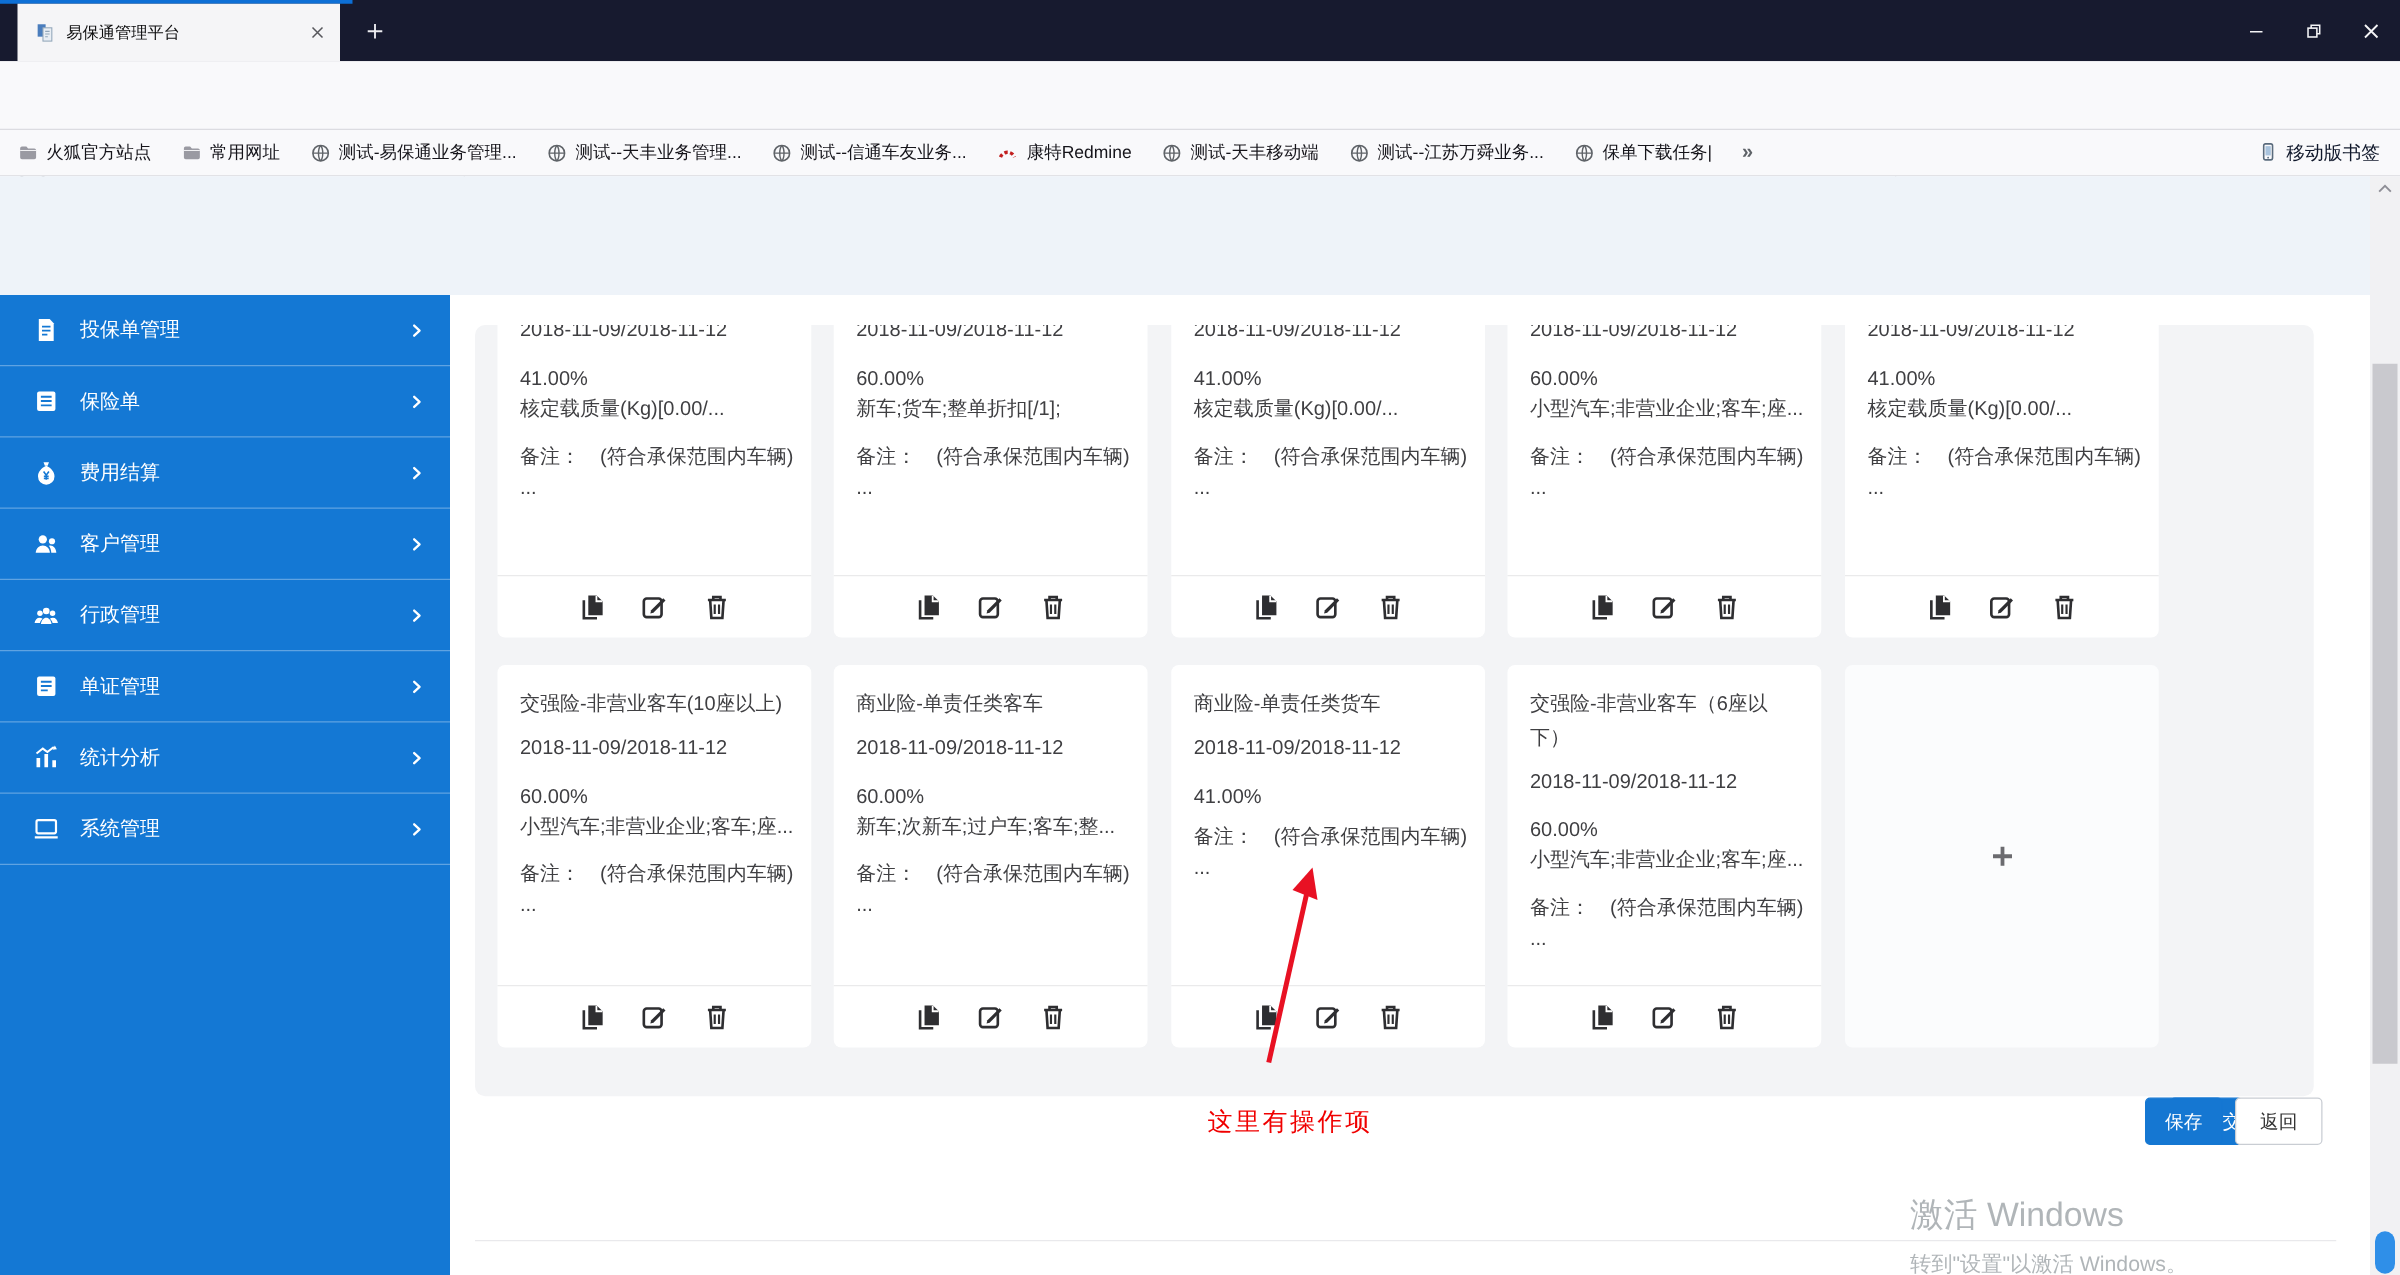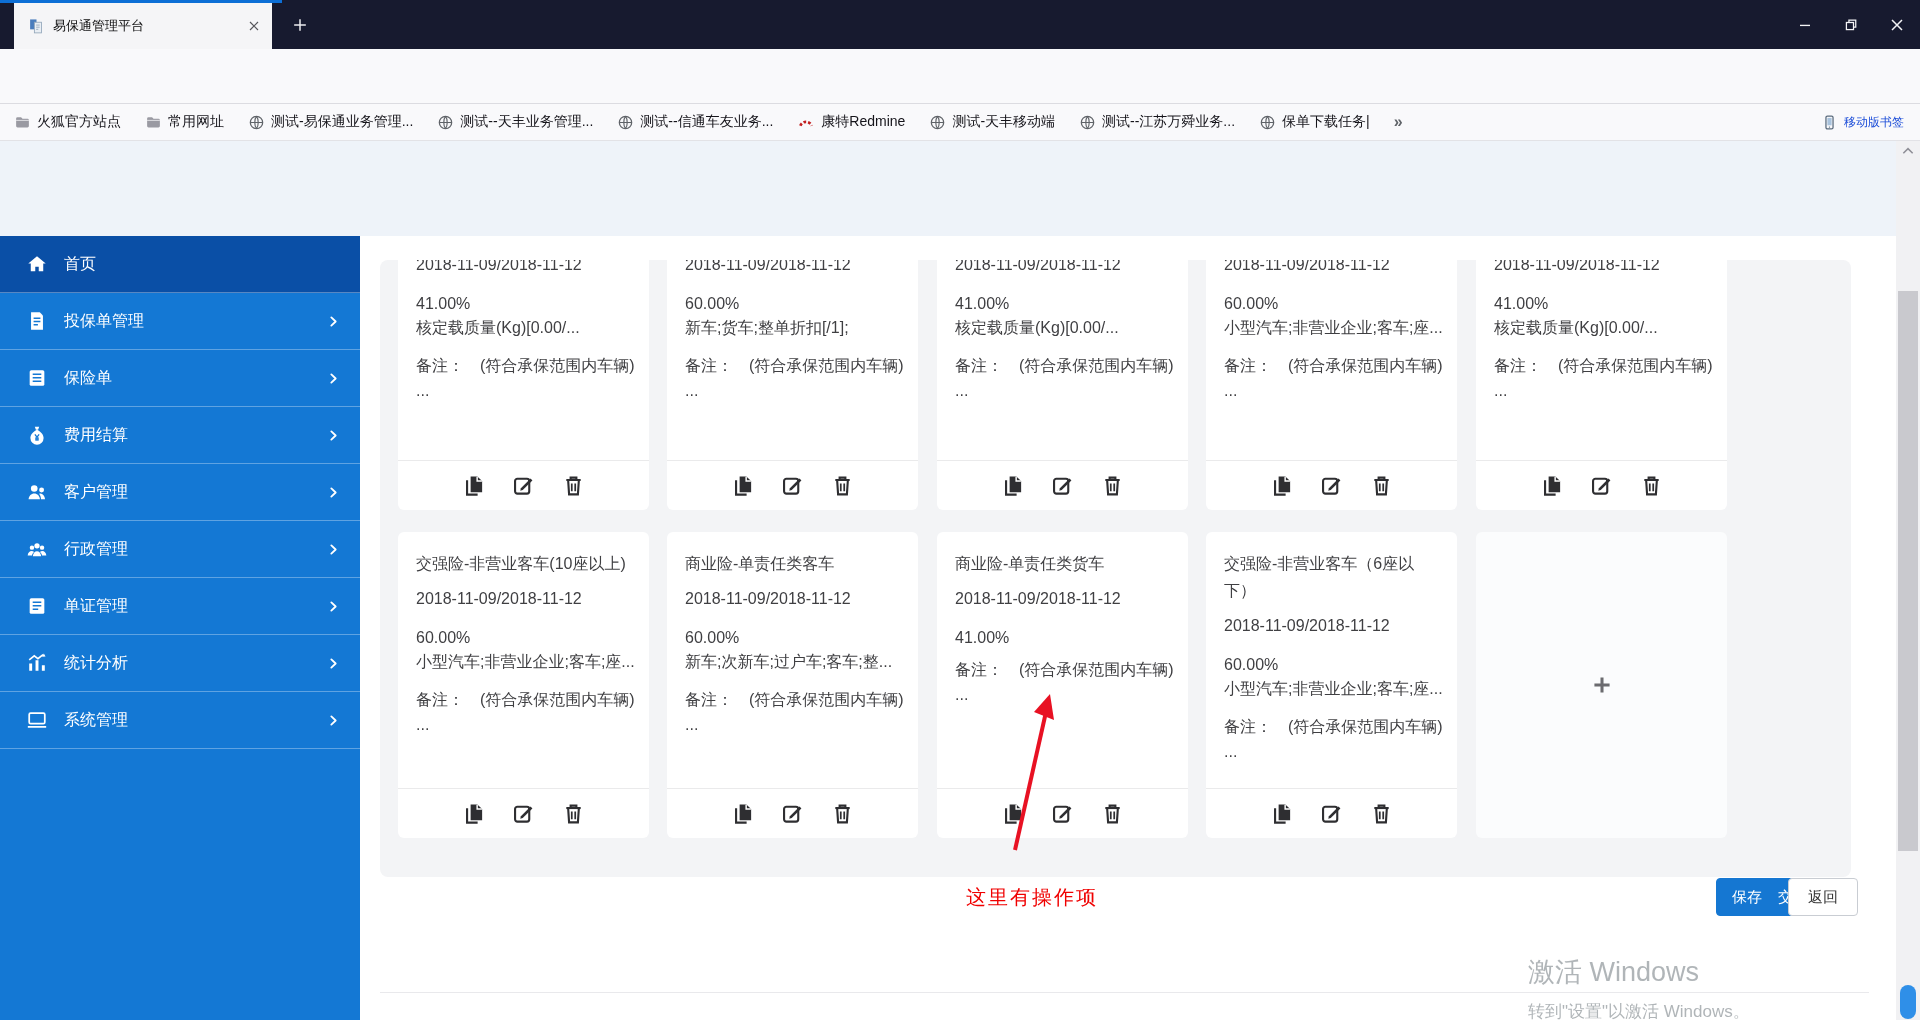--- a/index.html
+++ b/index.html
@@ -32,21 +32,21 @@
   .ab-sep { width:1px; height:22px; background:#d4d4d9; margin:0 6px; }
   .dots { font-size:15px; color:#5f6368; letter-spacing:2px; margin:0 8px; }
   .tb-right { position:absolute; top:65px; width:24px; height:24px; color:#474752; display:flex; align-items:center; justify-content:center; }
   #ico-library { left:1719px; } #ico-panel { left:1772px; } #ico-undo { left:1821px; color:#5e7589; } #ico-menu { left:1881px; }
 
   
   #bmbar { position:absolute; left:0; top:104px; width:1920px; height:37px; background:#f9f9fb; border-bottom:1px solid #e2e2e6; display:flex; align-items:center; padding-left:14px; }
   .bm { display:flex; align-items:center; margin-right:24px; font-size:14px; color:#15141a; white-space:nowrap; }
   .bm svg { margin-right:6px; }
   .bm-chev { font-size:16px; font-weight:bold; color:#5f6368; margin-right:10px; }
-  .bm-mobile { position:absolute; right:16px; display:flex; align-items:flex-end; font-size:12px; color:#1d4ed8; }
+  .bm-mobile { position:absolute; right:16px; display:flex; align-items:flex-start; font-size:15px; color:#0f172a; }
   .bm-mobile svg { margin-right:6px; }
 
   
   #appheader { position:absolute; left:0; top:141px; width:1896px; height:95px; background:#eef3f9; }
   .logo-swoosh { position:absolute; left:33px; top:160px; }
   .company { position:absolute; left:104px; top:181px; color:#1470c5; }
   .company .cn { font-size:20px; font-weight:bold; letter-spacing:1px; }
   .company .en { font-size:10px; font-weight:bold; letter-spacing:.4px; margin-top:5px; }
   .greeting { position:absolute; right:54px; top:184px; font-size:15px; color:#333; display:flex; align-items:center; }
   .greeting .sep { margin:0 10px; color:#777; }
@@ -422,26 +422,20 @@
       <div class="en">QINGDAO COUNTNET TECHNOLOGY CO.,LTD.</div>
     </div>
     <div class="greeting">
       <span>您好，13953290495@ybt，欢迎使用易保通服务管理平台管理平台</span>
       <span class="sep">｜</span>
       <span class="logout">退出</span>
     </div>
   </div>
 
   <div id="sidebar">
-    <div class="side-item active">
-      <svg class="s-ico">
-          <use href="#i-s-home"></use>
-        </svg>
-      <span class="s-label">首页</span>
-    </div>
     <div class="side-item">
       <svg class="s-ico">
           <use href="#i-s-doc"></use>
         </svg>
       <span class="s-label">投保单管理</span>
       <svg class="s-chev">
           <use href="#i-chev-r"></use>
         </svg>
     </div>
     <div class="side-item">

